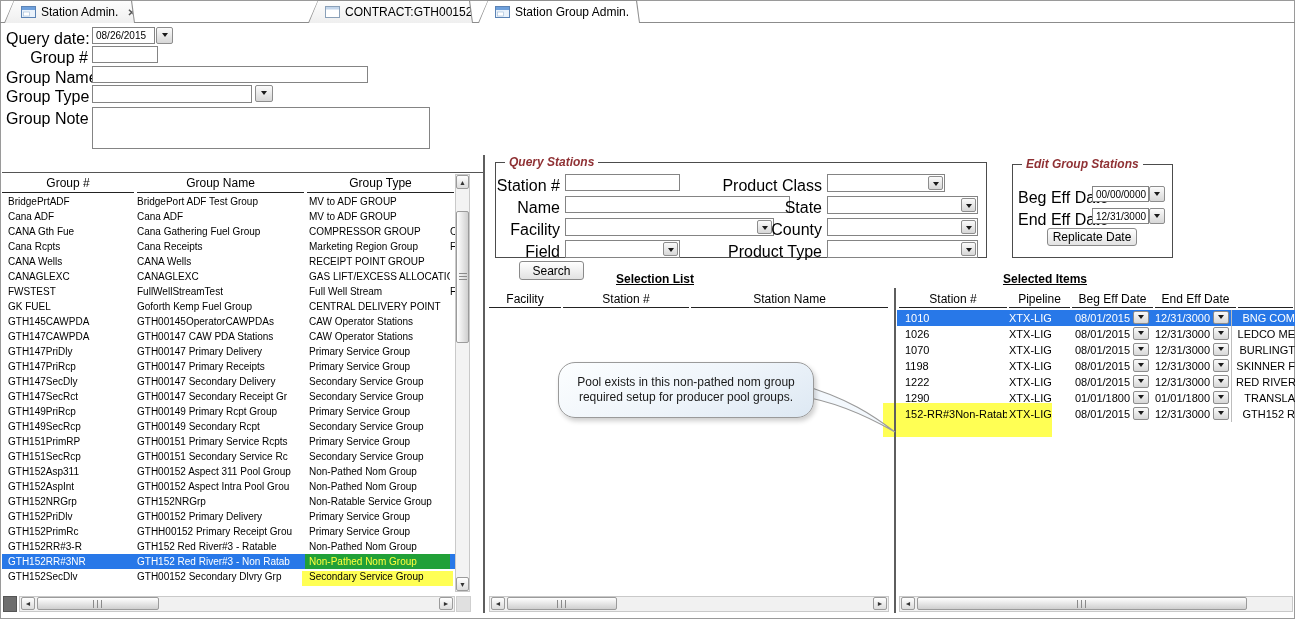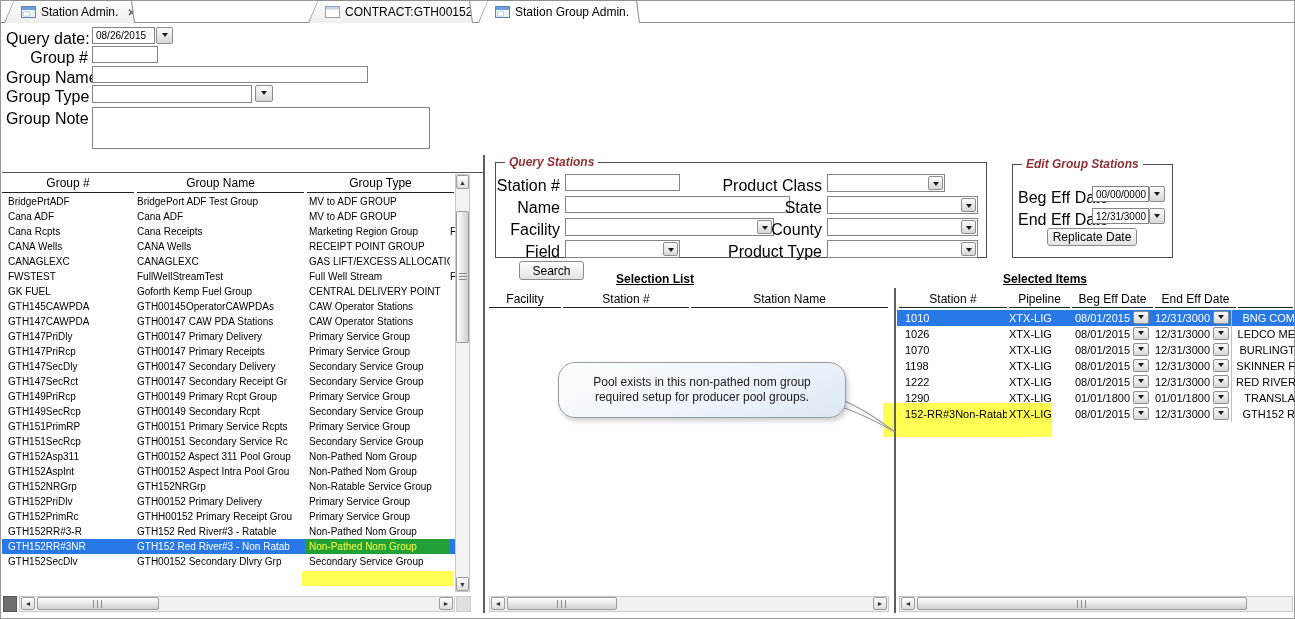--- a/index.html
+++ b/index.html
@@ -80,21 +80,21 @@
   .sc-pipe{width:64px;padding-left:2px;}
   .sc-date{width:62px;padding-left:4px;}
   .row-dd{width:16px;height:13px;margin:1px 2px 0 0;background:linear-gradient(#fbfbfb,#d7d7d7);
           border:1px solid #8d8d8d;border-radius:2px;flex:none;}
   .row-dd .tri{margin:3px auto 0;}
   .sc-name{flex:1;padding-left:4px;border-left:1px solid #bdbdbd;text-align:right;}
   .s-row.selected{background:var(--sel-blue,#2878e8);color:#fff;}
   .hl-yellow{position:absolute;left:883px;top:403px;width:169px;height:34px;background:var(--hl-yellow,#ffff54);z-index:1;}
 
   
-  .callout{position:absolute;left:558px;top:362px;width:288px;height:56px;border:1.5px solid #9a9a9a;
+  .callout{position:absolute;left:558px;top:362px;width:256px;height:56px;border:1.5px solid #9a9a9a;
            border-radius:17px;background:linear-gradient(155deg,#fcfeff 0%,#eef4fa 55%,#dde8f3 100%);
            box-shadow:2px 3px 5px rgba(0,0,0,0.2);display:flex;align-items:center;justify-content:center;
            font-size:12px;text-align:center;line-height:1.25;color:#1a1a1a;padding:4px 15px;box-sizing:border-box;z-index:5;}
   .tailsvg{position:absolute;left:0;top:0;z-index:4;pointer-events:none;}
 </style>
 </head>
 <body>
 
 <div class="app">
 
@@ -171,20 +171,26 @@
           <span class="gc1">BridgePrtADF</span>
           <span class="gc2">BridgePort ADF Test Group</span>
           <span class="gc3">MV to ADF GROUP</span>
           <span class="gc4"></span>
         </div>
         <div class="g-row">
           <span class="gc1">Cana ADF</span>
           <span class="gc2">Cana ADF</span>
           <span class="gc3">MV to ADF GROUP</span>
           <span class="gc4"></span>
+        </div>
+        <div class="g-row">
+          <span class="gc1">CANA Gth Fue</span>
+          <span class="gc2">Cana Gathering Fuel Group</span>
+          <span class="gc3">COMPRESSOR GROUP</span>
+          <span class="gc4">C</span>
         </div>
         <div class="g-row">
           <span class="gc1">Cana Rcpts</span>
           <span class="gc2">Cana Receipts</span>
           <span class="gc3">Marketing Region Group</span>
           <span class="gc4">F</span>
         </div>
         <div class="g-row">
           <span class="gc1">CANA Wells</span>
           <span class="gc2">CANA Wells</span>

